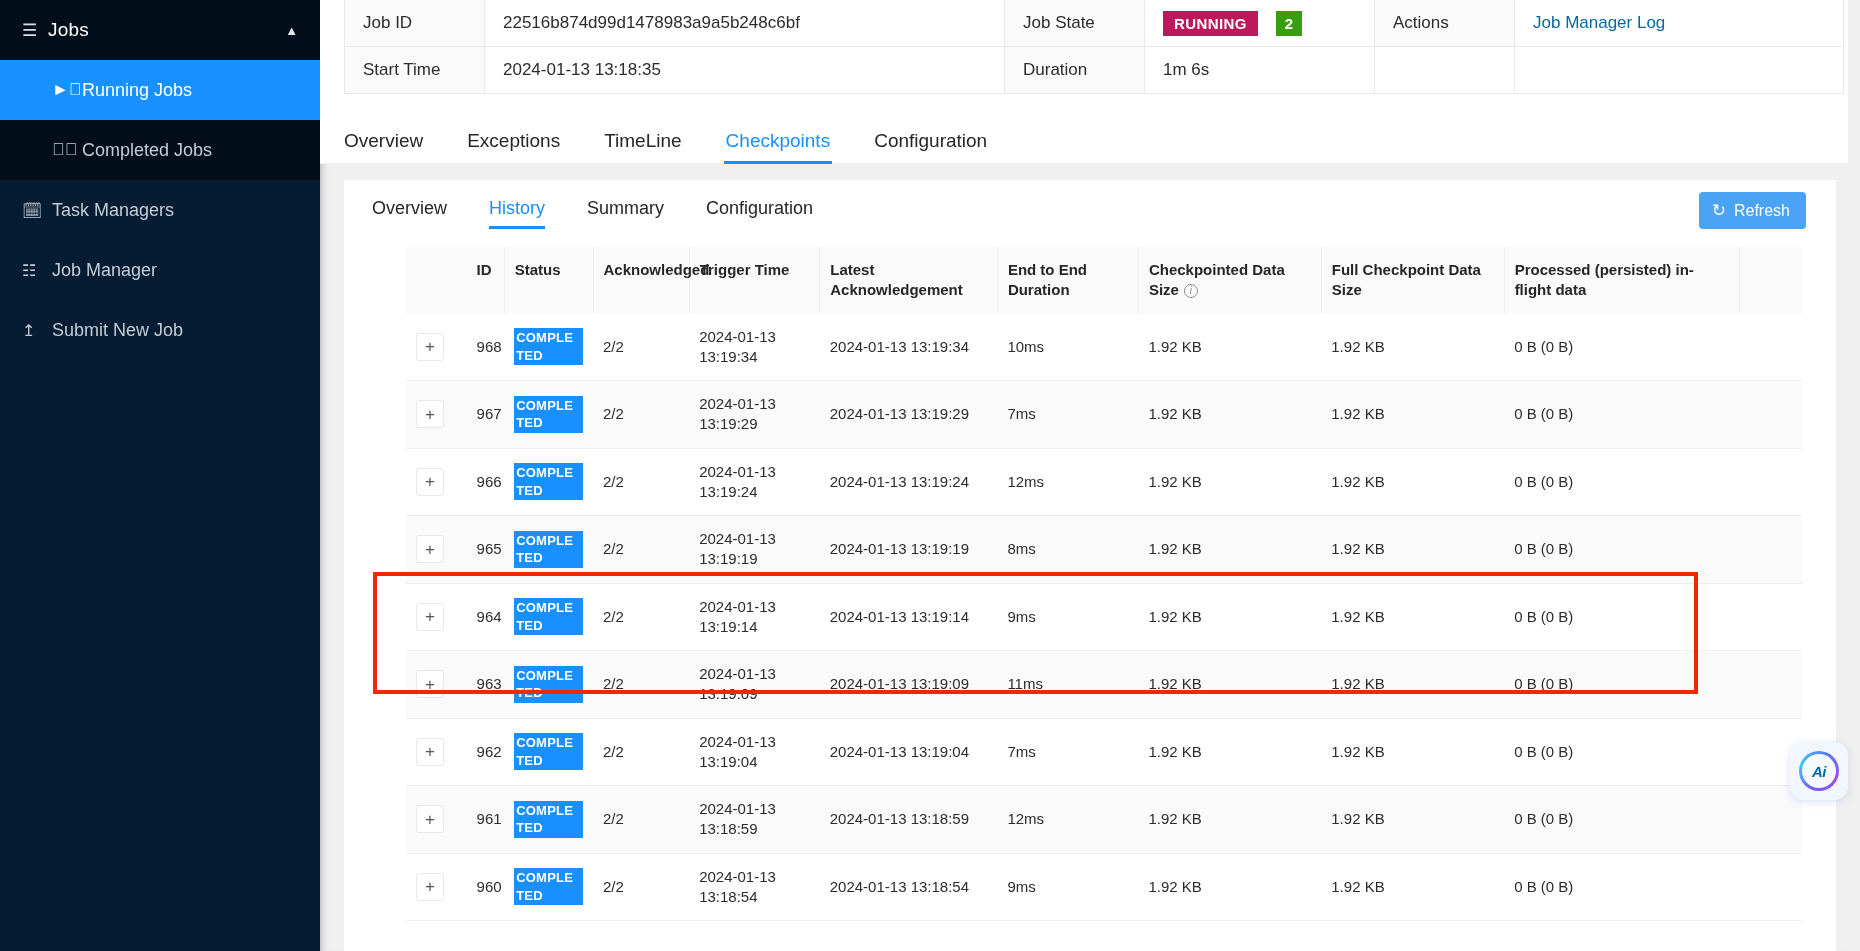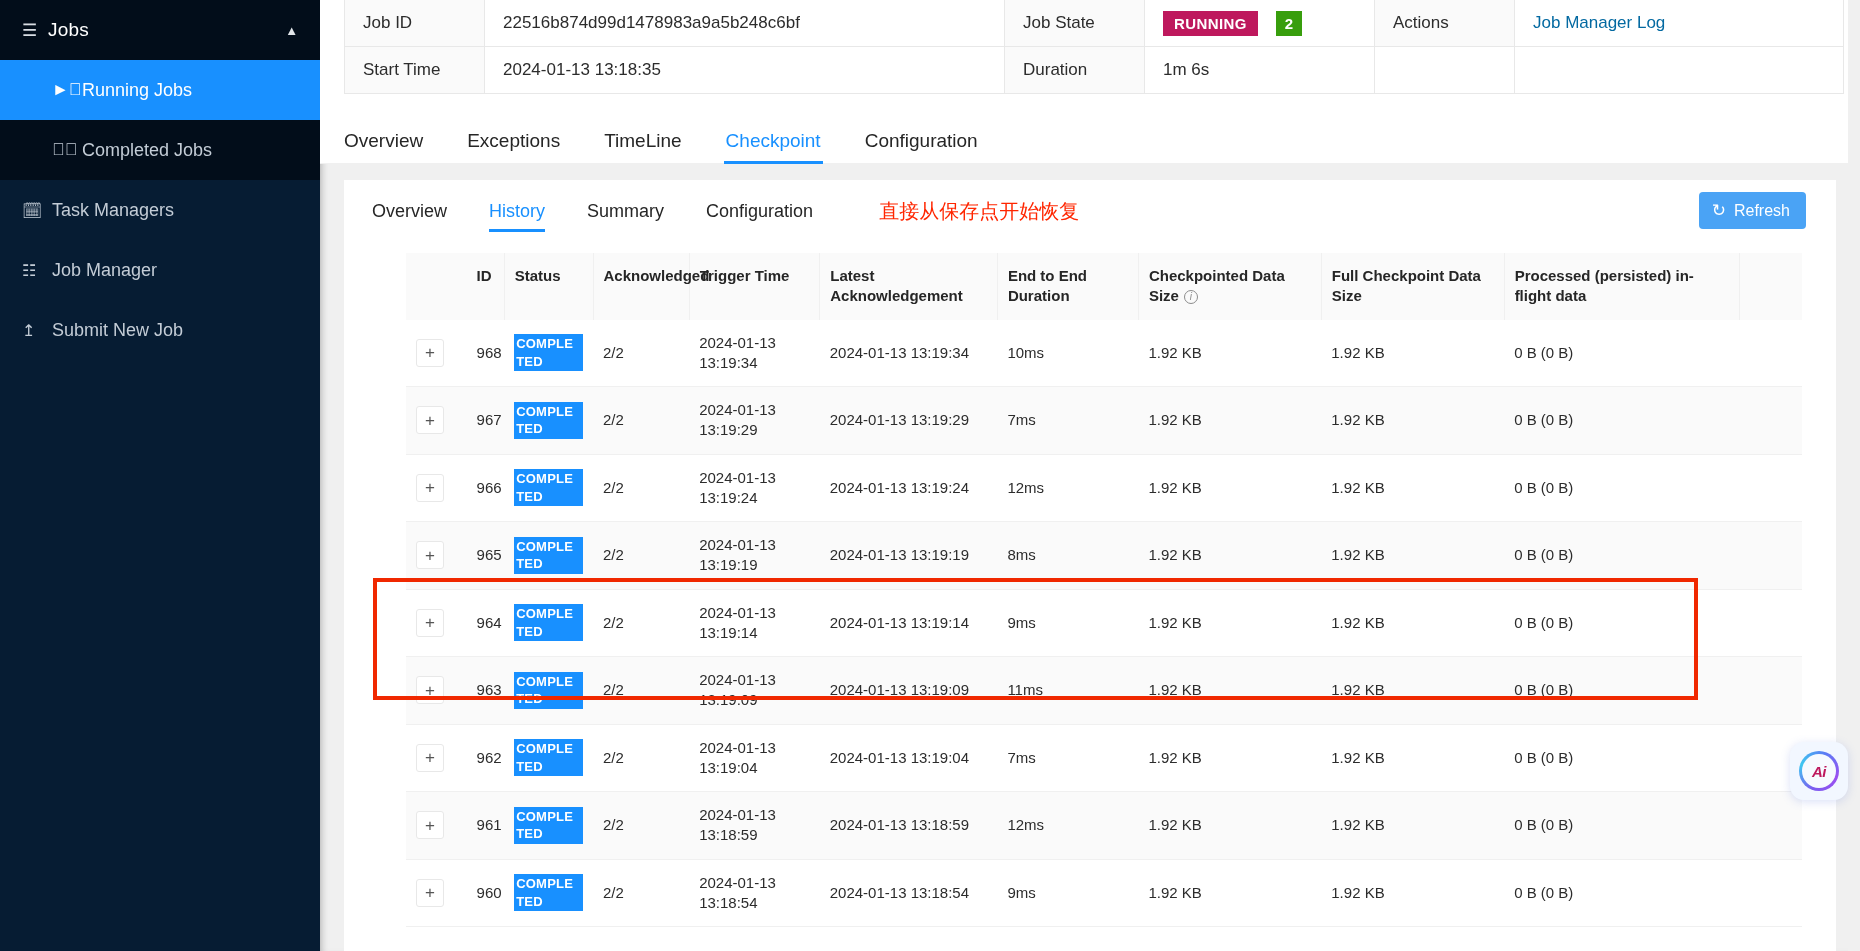--- a/index.html
+++ b/index.html
@@ -163,21 +163,21 @@
     display:flex; align-items:center; justify-content:center; cursor:pointer; z-index: 20;
   }
   .ai-circle {
     width:40px; height:40px; border-radius:50%;
     background: conic-gradient(from 200deg, #7b5cf0, #3ec8f0, #5b7bf5, #9b4ff0, #7b5cf0);
     display:flex; align-items:center; justify-content:center;
   }
   .ai-circle-in {
     width:34px; height:34px; border-radius:50%; background:#f6faff;
     display:flex; align-items:center; justify-content:center;
-    font-size:15px; font-weight:bold; font-style:italic; color:#be185d;
+    font-size:15px; font-weight:bold; font-style:italic; color:#0369a1;
     letter-spacing:-.5px;
   }
 
   
   .scroll-strip {
     position:absolute; right:0; top:0; width:12px; height:951px; background:#f0f0f0; z-index:1;
   }
 </style>
 </head>
 <body>
@@ -241,33 +241,32 @@
           <td class="val"></td>
         </tr>
       </tbody>
         </table>
     </div>
 
     <div class="toptabs">
       <div class="toptab">Overview</div>
       <div class="toptab">Exceptions</div>
       <div class="toptab">TimeLine</div>
-      <div class="toptab active">Checkpoint</div>
+      <div class="toptab active">Checkpoints</div>
       <div class="toptab">Configuration</div>
     </div>
 
     <div class="content-pad">
       <div class="card">
 
         <div class="subtabs">
           <div class="subtab">Overview</div>
           <div class="subtab active">History</div>
           <div class="subtab">Summary</div>
           <div class="subtab">Configuration</div>
-          <div class="annot">直接从保存点开始恢复</div>
           <button class="refresh-btn">
             <span class="r-ico">↻</span>
             <span>Refresh</span>
           </button>
         </div>
 
         <div class="cp-area">
           <div class="redbox"></div>
           <table class="cptable">
             <thead>

